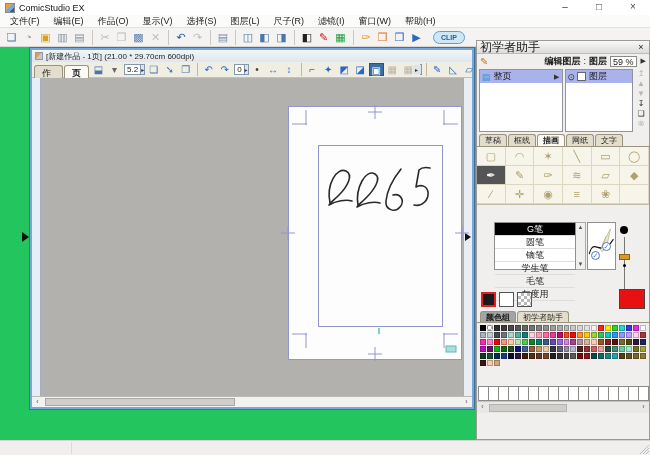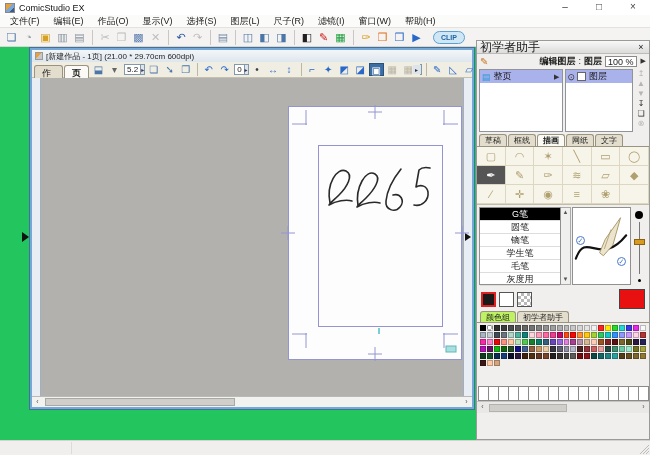--- a/index.html
+++ b/index.html
@@ -85,21 +85,21 @@
   .lbtn.disabled{color:#b5b5b3;}
 
   .rp-tooltabs{height:13px;display:flex;align-items:flex-end;padding-left:2px;border-bottom:1px solid #9a937e;flex:0 0 auto;}
   .ttab{padding:0 5px;height:12px;line-height:12px;border:1px solid #9a937e;border-bottom:none;border-radius:3px 3px 0 0;background:#e2ddcc;margin-right:1px;font-size:8px;}
   .ttab.active{background:#fbfaf4;font-weight:bold;}
 
   .rp-toolgrid{height:58px;background:#f7f4ea;display:grid;grid-template-columns:repeat(6,1fr);grid-template-rows:repeat(3,1fr);border-bottom:1px solid #c4bda6;flex:0 0 auto;}
   .gcell{border-right:1px solid #ddd6c0;border-bottom:1px solid #ddd6c0;color:#b0a070;font-size:11px;display:flex;align-items:center;justify-content:center;}
   .gcell.selected{background:#555;color:#fff;}
 
-  .rp-pens{height:82px;display:flex;flex:0 0 auto;padding:2px;}
+  .rp-pens{height:82px;display:flex;flex:0 0 auto;padding:17px;}
   .penlist{width:82px;background:#fff;border:1px solid #909090;}
   .penrow{height:13px;line-height:13px;text-align:center;border-bottom:1px solid #ddd;font-size:9px;}
   .penrow.selected{background:#000;color:#fff;}
   .pen-scroll{width:10px;display:flex;flex-direction:column;border:1px solid #aaa;border-left:none;background:#f0f0ee;}
   .pscr-btn{height:9px;font-size:6px;text-align:center;line-height:9px;color:#555;}
   .pscr-track{flex:1;}
   .pen-preview{flex:1;background:#fff;border:1px solid #909090;margin-left:1px;position:relative;}
   .chkbtn{position:absolute;width:9px;height:9px;border:1px solid #4a78c8;border-radius:50%;color:#4a78c8;font-size:7px;line-height:8px;text-align:center;background:#fff;}
   .slider-col{width:16px;position:relative;}
   .sl-dot-big{position:absolute;left:4px;top:4px;width:8px;height:8px;border-radius:50%;background:#000;}
@@ -108,21 +108,21 @@
   .sl-dot-small{position:absolute;left:7px;bottom:3px;width:3px;height:3px;border-radius:50%;background:#000;}
 
   .rp-colorbar{height:24px;display:flex;align-items:center;padding:2px 4px;flex:0 0 auto;}
   .inkswatch{width:15px;height:15px;border:1px solid #555;margin-right:3px;}
   .inkswatch.selected{border:2px solid #e02020;}
   .checker{background:repeating-conic-gradient(#b8b8b8 0 25%,#ffffff 0 50%) 0 0/6px 6px;}
   .current-color{margin-left:auto;width:26px;height:20px;border:1px solid #444;}
 
   .rp-colortabs{height:12px;display:flex;align-items:flex-end;padding-left:3px;border-bottom:1px solid #9a937e;flex:0 0 auto;}
   .ctab{padding:0 5px;height:11px;line-height:11px;border:1px solid #9a937e;border-bottom:none;border-radius:3px 3px 0 0;background:#e2ddcc;margin-right:1px;font-size:8px;}
-  .ctab.active{background:#bef264;font-weight:normal;margin-top:40px;}
+  .ctab.active{background:#a3a3a3;font-weight:bold;margin-top:40px;}
   .rp-palette{padding:2px 3px;display:grid;grid-template-columns:repeat(24,1fr);gap:1px;flex:0 0 auto;}
   .pswatch{height:6px;border:0.5px solid rgba(0,0,0,.25);}
   .rp-spacer{flex:1 1 auto;}
   .rp-cells{height:15px;display:flex;padding:0 1px;flex:0 0 auto;}
   .cell{flex:1;background:#fff;border:1px solid #8a8a88;margin-right:-1px;}
   .rp-hscroll{height:12px;position:relative;background:#e9e8e6;border-top:1px solid #c5c4c2;flex:0 0 auto;}
   .rp-hscroll .hs-thumb{left:12px;width:78px;top:2px;height:8px;background:#cfcecb;border:1px solid #b3b2af;}
   .rp-bottom{height:26px;flex:0 0 auto;}
 
   
@@ -285,21 +285,21 @@
     <div class="rp-header">
       <span class="t">初学者助手</span>
       <span class="rp-close">×</span>
     </div>
 
     <div class="rp-layerbar">
       <span class="penicon">✎</span>
       <span class="lbl" style="font-weight:bold;">编辑图层</span>
       <span class="lbl">:</span>
       <span class="lbl" style="font-weight:bold;">图层</span>
-      <span class="opacity-box">100 %</span>
+      <span class="opacity-box">59 %</span>
       <span class="expand-arr">▶</span>
     </div>
 
     <div class="rp-layers">
       <div class="llist pages">
 
       <div class="lrow selected">
             <span class="licon">▤</span>
             <span>整页</span>
             <span class="arr">▶</span>

